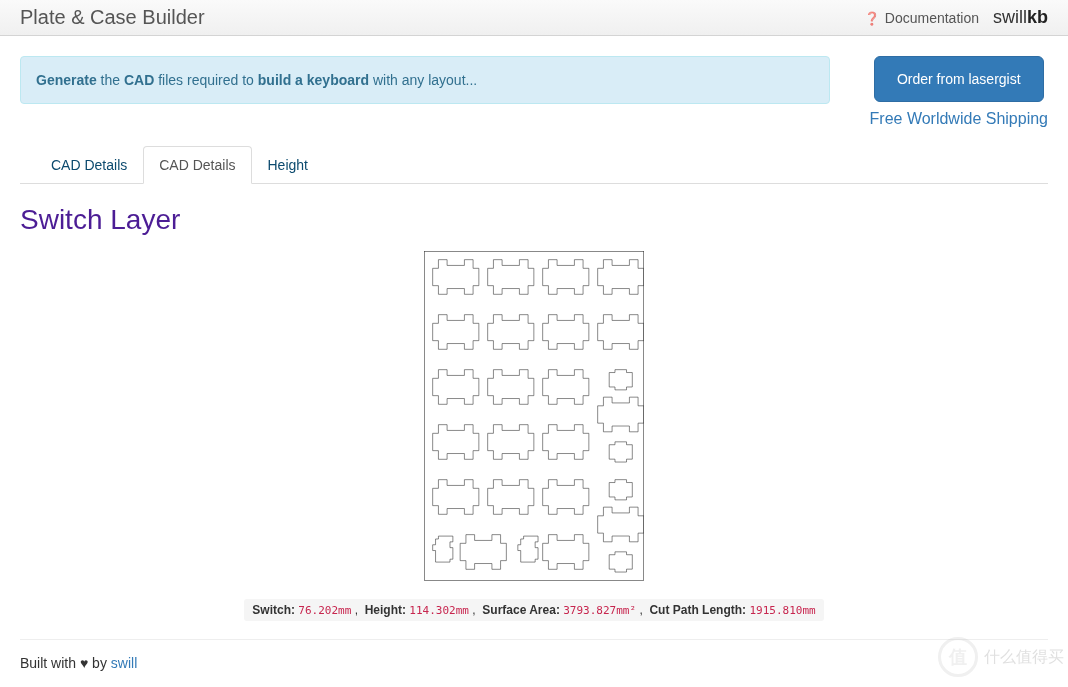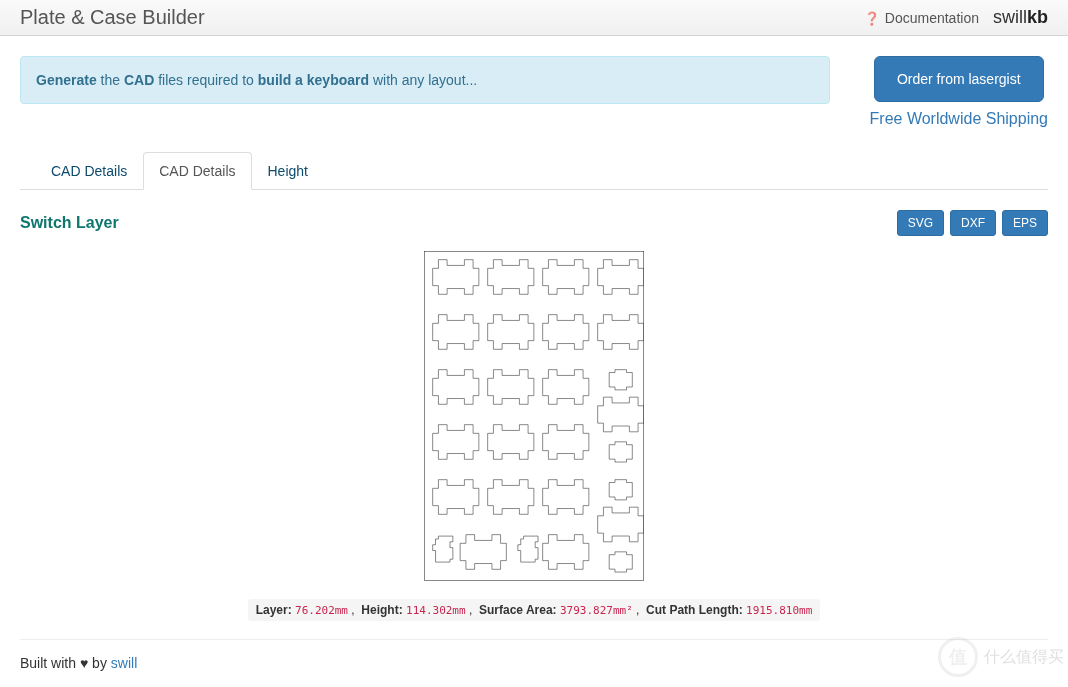--- a/index.html
+++ b/index.html
@@ -16,21 +16,21 @@
   }
   .top-bar .title { font-size: 20px; color: #555; font-weight: 400; }
   .top-bar .right { display: flex; align-items: center; gap: 14px; }
   .doc-link { color: #555; text-decoration: none; font-size: 14px; }
   .doc-link::before { content: "❓"; font-size: 13px; opacity: 0.65; margin-right: 4px; }
   .logo { font-size: 18px; color: #333; font-weight: 400; }
   .logo strong { font-weight: 700; color: #222; }
   
   .container { padding: 20px; }
   
-  .top-row { display: flex; align-items: flex-start; gap: 40px; margin-bottom: 24px; }
+  .top-row { display: flex; align-items: flex-start; gap: 40px; margin-bottom: 18px; }
   
   .alert {
     flex: 1;
     background: #d9edf7;
     border: 1px solid #bce8f1;
     color: #31708f;
     padding: 15px;
     border-radius: 4px;
     font-size: 14px;
   }
@@ -59,21 +59,21 @@
     border: 1px solid transparent;
     border-radius: 4px 4px 0 0;
   }
   .tabs li.active a {
     color: #555;
     background: #fff;
     border-color: #ddd #ddd #fff;
   }
   
   .section-header { display: flex; justify-content: space-between; align-items: center; margin-bottom: 15px; }
-  .section-header h2 { font-size: 16px; font-weight: 700; color: #0f766e; }
+  .section-header h2 { font-size: 28px; font-weight: 400; color: #4c1d95; }
   .format-buttons { display: flex; gap: 6px; }
   .format-btn {
     background: #337ab7;
     color: #fff;
     border: 1px solid #2e6da4;
     padding: 5px 10px;
     font-size: 12px;
     border-radius: 3px;
     cursor: pointer;
   }
@@ -141,25 +141,20 @@
           <a href="#">CAD Details</a>
         </li>
       <li>
           <a href="#">Height</a>
         </li>
     </ul>
   </div>
 
   <div class="section-header">
     <h2>Switch Layer</h2>
-    <div class="format-buttons">
-      <button class="format-btn">SVG</button>
-      <button class="format-btn">DXF</button>
-      <button class="format-btn">EPS</button>
-    </div>
   </div>
 
   <div class="plate-preview">
     <svg class="plate-svg" width="220" height="330" viewBox="0 0 76.202 114.302">
       <g fill="none" stroke="#333" stroke-width="0.2">
         <rect x="0.1" y="0.1" width="76.002" height="114.102"></rect>
 
         <g transform="translate(2,2)">
           <path d="M 3,1 h 3 v 2 h 6 v -2 h 3 v 3 h 2 v 6 h -2 v 3 h -3 v -2 h -6 v 2 h -3 v -3 h -2 v -6 h 2 z"></path>
           <path transform="translate(19.05,0)" d="M 3,1 h 3 v 2 h 6 v -2 h 3 v 3 h 2 v 6 h -2 v 3 h -3 v -2 h -6 v 2 h -3 v -3 h -2 v -6 h 2 z"></path>
@@ -214,21 +209,21 @@
           <path transform="translate(29.5,-0.5)" d="M 2,5 h -1 v 2 h 1 v 4 h 5 v -1 h 1 v -4 h -1 v -2 h 1 v -2 h -5 v 1 h -1 z"></path>
 
           <path transform="translate(38.1,0)" d="M 3,1 h 3 v 2 h 6 v -2 h 3 v 3 h 2 v 6 h -2 v 3 h -3 v -2 h -6 v 2 h -3 v -3 h -2 v -6 h 2 z"></path>
         </g>
       </g>
     </svg>
   </div>
 
   <div class="stats-wrap">
     <span class="stats">
-      <strong>Layer:</strong> <span class="val">76.202mm</span> ,&nbsp;
+      <strong>Switch:</strong> <span class="val">76.202mm</span> ,&nbsp;
       <strong>Height:</strong> <span class="val">114.302mm</span> ,&nbsp;
       <strong>Surface Area:</strong> <span class="val">3793.827mm²</span> ,&nbsp;
       <strong>Cut Path Length:</strong> <span class="val">1915.810mm</span>
     </span>
   </div>
 
   <hr>
 
   <div class="footer">
     <span>Built with </span><span>♥</span><span> by </span><a href="#">swill</a>

